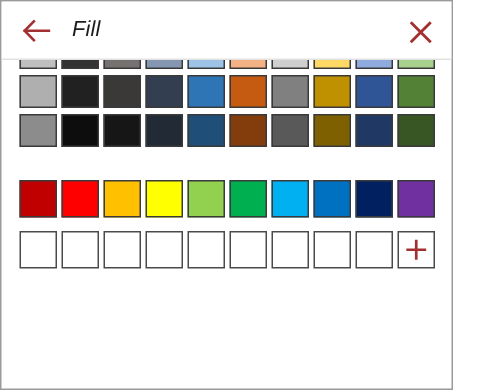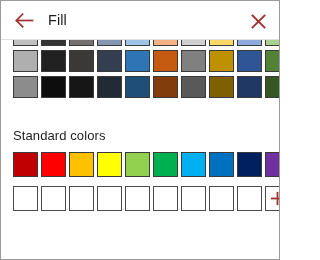--- a/index.html
+++ b/index.html
@@ -9,26 +9,27 @@
   body {
     width: 302px;
     height: 260px;
     overflow: hidden;
     background: #ffffff;
     font-family: "Liberation Sans", sans-serif;
     -webkit-font-smoothing: antialiased;
   }
   #panel {
     position: relative;
-    width: 280px;
+    width: 302px;
     height: 260px;
     box-sizing: border-box;
     border: 1px solid #9a9a9a;
     background: #ffffff;
     overflow: hidden;
+    font-style: italic;
   }
 
   
   #header {
     position: relative;
     height: 39px;
     display: flex;
     align-items: center;
     background: #ffffff;
     border-bottom: 1px solid #e2e2e2;
@@ -201,21 +202,20 @@
           <div class="theme-swatch" style="background: rgb(34, 42, 53);"></div>
           <div class="theme-swatch" style="background: rgb(31, 78, 121);"></div>
           <div class="theme-swatch" style="background: rgb(131, 60, 12);"></div>
           <div class="theme-swatch" style="background: rgb(89, 89, 89);"></div>
           <div class="theme-swatch" style="background: rgb(127, 96, 0);"></div>
           <div class="theme-swatch" style="background: rgb(32, 56, 100);"></div>
           <div class="theme-swatch" style="background: rgb(55, 86, 35);"></div>
         </div>
     </div>
 
-    <div class="section-label" id="standard-label">Standard colors</div>
     <div id="standard-row">
         <div class="std-swatch" style="background: rgb(192, 0, 0);"></div>
         <div class="std-swatch" style="background: rgb(255, 0, 0);"></div>
         <div class="std-swatch" style="background: rgb(255, 192, 0);"></div>
         <div class="std-swatch" style="background: rgb(255, 255, 0);"></div>
         <div class="std-swatch" style="background: rgb(146, 208, 80);"></div>
         <div class="std-swatch" style="background: rgb(0, 176, 80);"></div>
         <div class="std-swatch" style="background: rgb(0, 176, 240);"></div>
         <div class="std-swatch" style="background: rgb(0, 112, 192);"></div>
         <div class="std-swatch" style="background: rgb(0, 32, 96);"></div>

